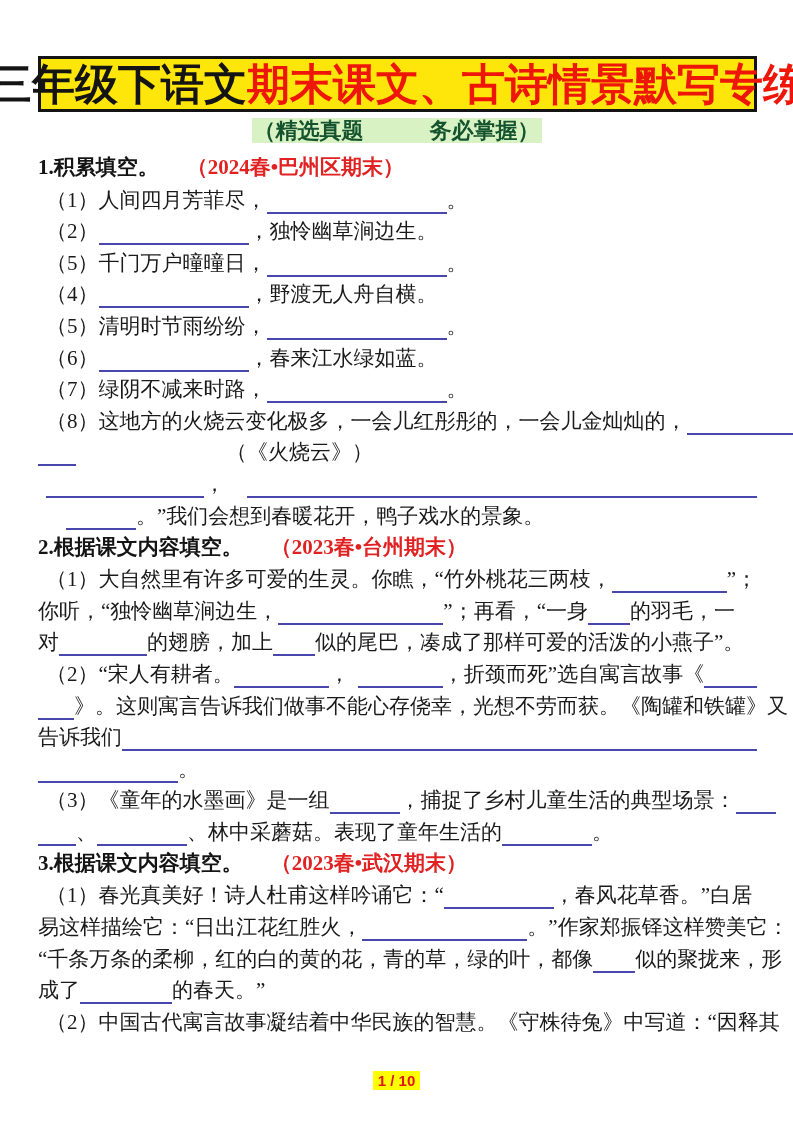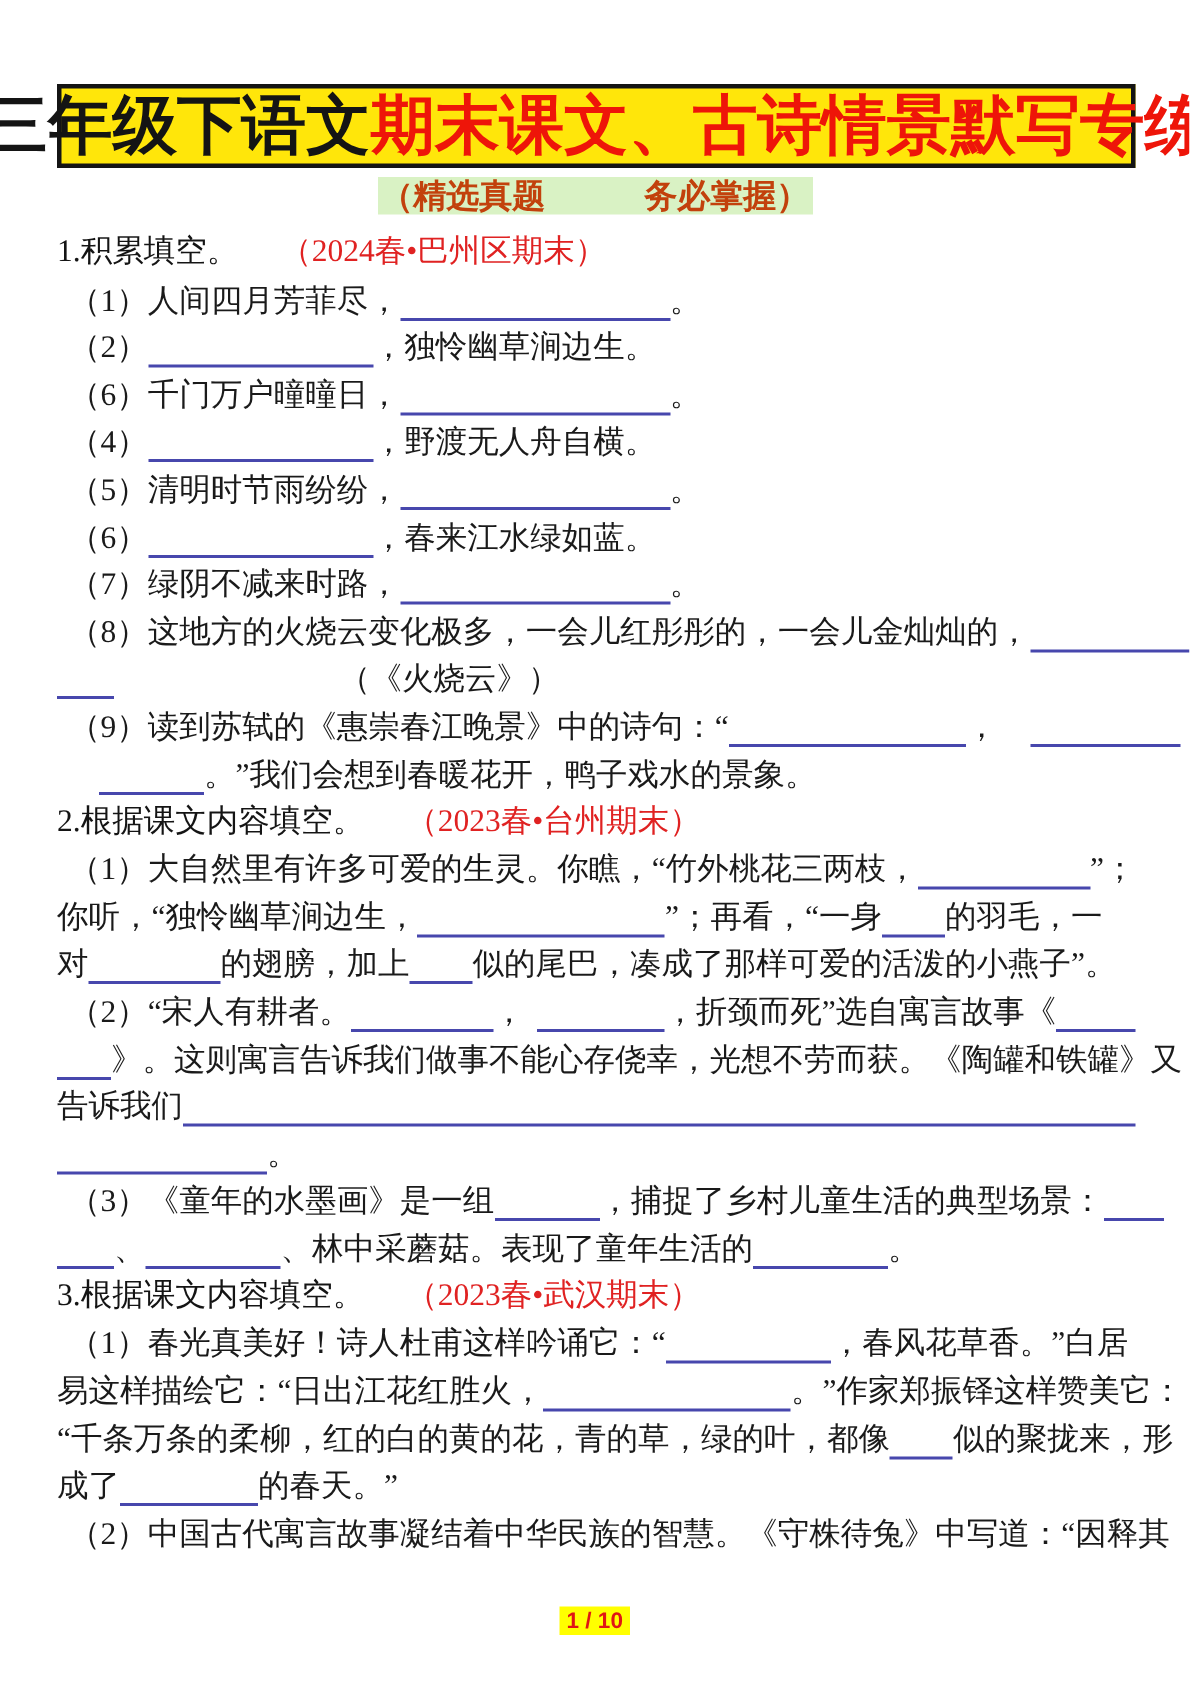--- a/index.html
+++ b/index.html
@@ -16,27 +16,27 @@
     display:flex; align-items:center; justify-content:center; white-space:nowrap;
   }
   .title-box span { font-weight:bold; font-size:43px; line-height:1; }
   .t-black { color:#141414; }
   .t-red { color:#ee1509; }
 
   .subtitle {
     position:absolute; top:117px; left:0; width:100%;
     text-align:center; font-size:22px; font-weight:bold; line-height:28px;
   }
-  .subtitle .hl { color:#c2410c; background:#d9f2c4; padding:0 2px; }
+  .subtitle .hl { color:#14532d; background:#d9f2c4; padding:0 2px; }
 
   .content { position:absolute; left:38px; top:150px; width:719px; }
 
   .sec-heading {
     height:32px; display:flex; align-items:flex-end;
-    font-size:21px; font-weight:normal; color:#141414; white-space:pre; line-height:29px;
+    font-size:21px; font-weight:bold; color:#141414; white-space:pre; line-height:29px;
   }
   .sec-heading .src { color:#e02222;margin-left:28px; }
 
   .line {
     display:flex; align-items:flex-end; height:31.6px;
     font-size:21px; white-space:pre;
   }
   .line.first { padding-left:8px; }
   .txt { line-height:28px; flex-shrink:0; }
   .blank {
@@ -64,28 +64,28 @@
   </div>
 
   <div class="subtitle">
     <span class="hl">（精选真题　　　务必掌握）</span>
   </div>
 
   <div class="content">
       <div class="sec-heading"><span class="htext">1.积累填空。</span><span class="src">（2024春•巴州区期末）</span></div>
       <div class="line first"><span class="txt">（1）人间四月芳菲尽，</span><span class="blank" style="width: 180px;"></span><span class="txt">。</span></div>
       <div class="line first"><span class="txt">（2）</span><span class="blank" style="width: 150px;"></span><span class="txt">，独怜幽草涧边生。</span></div>
-      <div class="line first"><span class="txt">（6）千门万户曈曈日，</span><span class="blank" style="width: 180px;"></span><span class="txt">。</span></div>
+      <div class="line first"><span class="txt">（5）千门万户曈曈日，</span><span class="blank" style="width: 180px;"></span><span class="txt">。</span></div>
       <div class="line first"><span class="txt">（4）</span><span class="blank" style="width: 150px;"></span><span class="txt">，野渡无人舟自横。</span></div>
       <div class="line first"><span class="txt">（5）清明时节雨纷纷，</span><span class="blank" style="width: 180px;"></span><span class="txt">。</span></div>
       <div class="line first"><span class="txt">（6）</span><span class="blank" style="width: 150px;"></span><span class="txt">，春来江水绿如蓝。</span></div>
       <div class="line first"><span class="txt">（7）绿阴不减来时路，</span><span class="blank" style="width: 180px;"></span><span class="txt">。</span></div>
       <div class="line first"><span class="txt">（8）这地方的火烧云变化极多，一会儿红彤彤的，一会儿金灿灿的，</span><span class="blank grow" style="width: 110px;"></span></div>
       <div class="line"><span class="blank" style="width: 38px;"></span><span class="spacer" style="width: 150px;"></span><span class="txt">（《火烧云》）</span></div>
-      <div class="line first"><span class="txt">（9）读到苏轼的《惠崇春江晚景》中的诗句：“</span><span class="blank" style="width: 158px;"></span><span class="txt">，</span><span class="spacer" style="width: 22px;"></span><span class="blank grow" style="width: 100px;"></span></div>
+      <div class="line first"><span class="blank" style="width: 158px;"></span><span class="txt">，</span><span class="spacer" style="width: 22px;"></span><span class="blank grow" style="width: 100px;"></span></div>
       <div class="line"><span class="spacer" style="width: 28px;"></span><span class="blank" style="width: 70px;"></span><span class="txt">。”我们会想到春暖花开，鸭子戏水的景象。</span></div>
       <div class="sec-heading"><span class="htext">2.根据课文内容填空。</span><span class="src">（2023春•台州期末）</span></div>
       <div class="line first"><span class="txt">（1）大自然里有许多可爱的生灵。你瞧，“竹外桃花三两枝，</span><span class="blank grow" style="width: 100px;"></span><span class="txt">”；</span></div>
       <div class="line"><span class="txt">你听，“独怜幽草涧边生，</span><span class="blank" style="width: 165px;"></span><span class="txt">”；再看，“一身</span><span class="blank" style="width: 42px;"></span><span class="txt">的羽毛，一</span></div>
       <div class="line"><span class="txt">对</span><span class="blank" style="width: 88px;"></span><span class="txt">的翅膀，加上</span><span class="blank" style="width: 42px;"></span><span class="txt">似的尾巴，凑成了那样可爱的活泼的小燕子”。</span></div>
       <div class="line first"><span class="txt">（2）“宋人有耕者。</span><span class="blank" style="width: 95px;"></span><span class="txt">，</span><span class="spacer" style="width: 8px;"></span><span class="blank" style="width: 85px;"></span><span class="txt">，折颈而死”选自寓言故事《</span><span class="blank grow" style="width: 50px;"></span></div>
       <div class="line"><span class="blank" style="width: 36px;"></span><span class="txt">》。这则寓言告诉我们做事不能心存侥幸，光想不劳而获。《陶罐和铁罐》又</span></div>
       <div class="line"><span class="txt">告诉我们</span><span class="blank grow" style="width: 200px;"></span></div>
       <div class="line"><span class="blank" style="width: 140px;"></span><span class="txt">。</span></div>
       <div class="line first"><span class="txt">（3）《童年的水墨画》是一组</span><span class="blank" style="width: 70px;"></span><span class="txt">，捕捉了乡村儿童生活的典型场景：</span><span class="blank grow" style="width: 40px;"></span></div>

